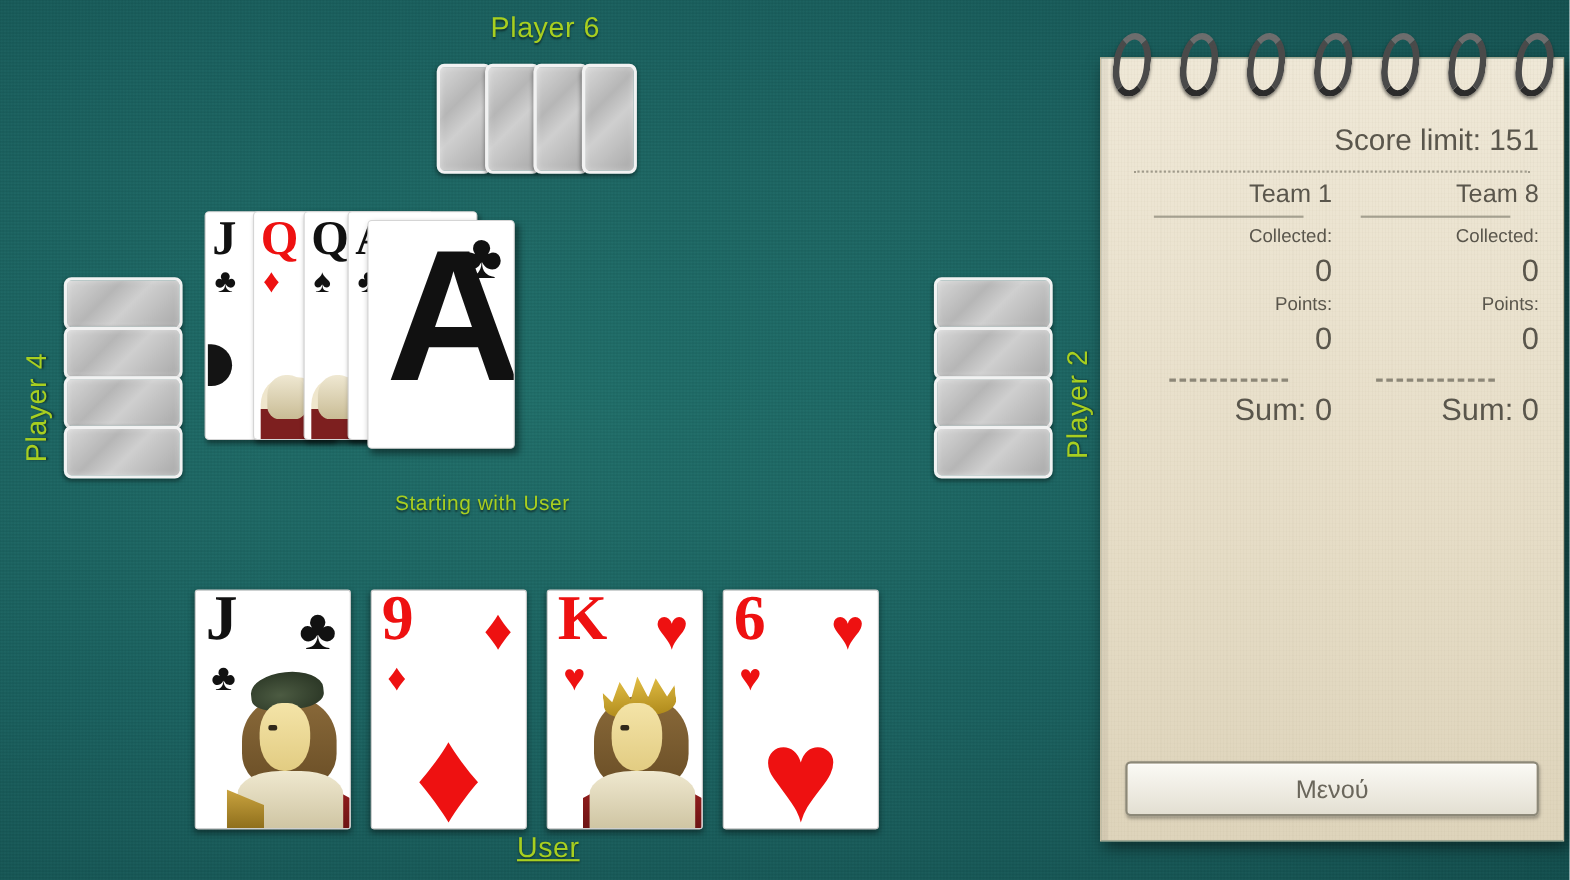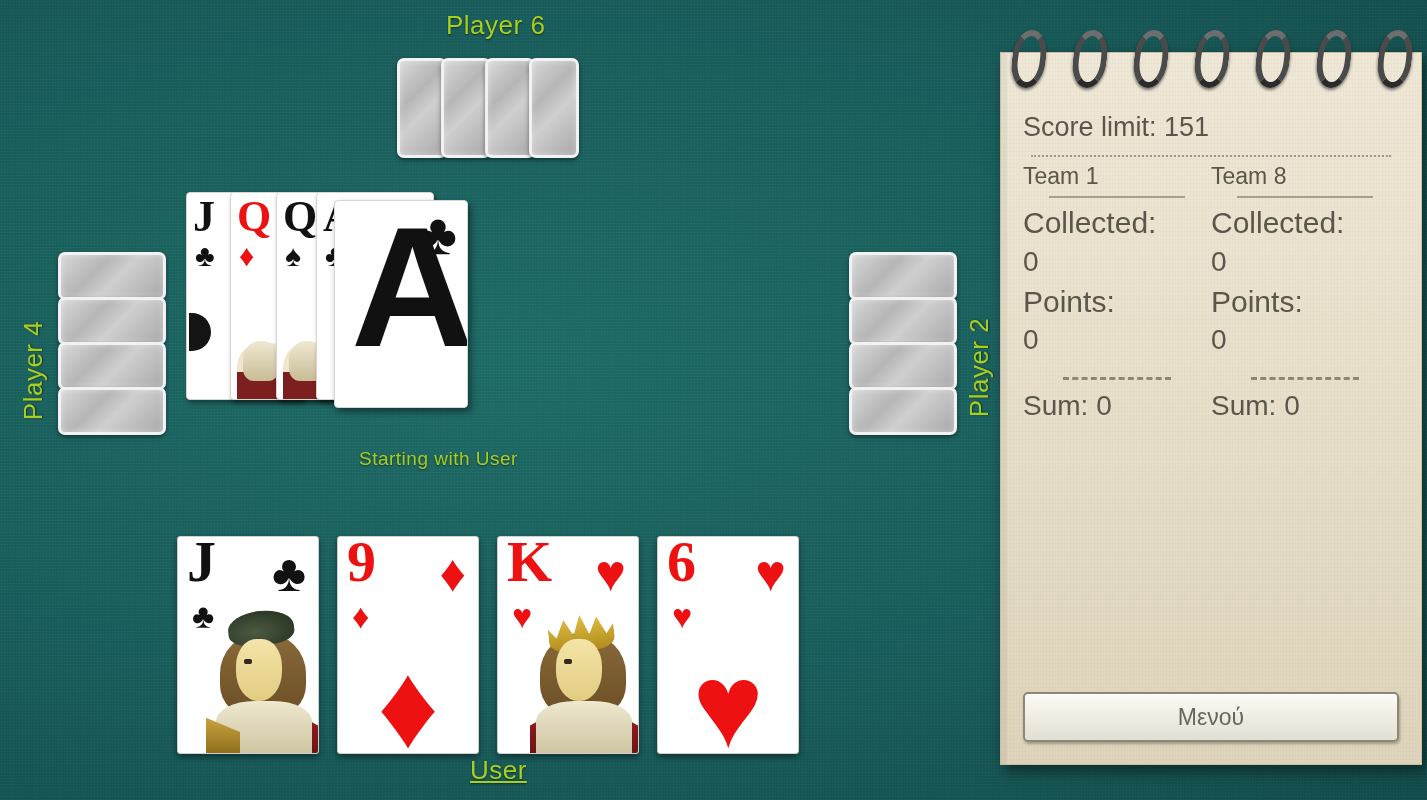--- a/index.html
+++ b/index.html
@@ -259,37 +259,37 @@
     border-bottom-color: #2b2b2b;
     border-top-color: #6d6d6d;
     background: transparent;
     box-shadow: 0 2px 3px rgba(0,0,0,.5);
     transform: skewX(-6deg);
   }
   #pad-body {
     position: absolute; inset: 0;
     padding: 56px 22px 0 22px;
     color: #5a564c;
-    text-align: left;
+    text-align: right;
   }
   .pad-line { font-size: 27px; line-height: 1.35; white-space: nowrap; }
   .hr-full {
     margin: 10px 8px 6px 8px;
     border-top: 2px dotted #8e897a;
     opacity: .8;
   }
   #teams { display: flex; }
   .team-col { flex: 1 1 50%; }
   .team-name { font-size: 23px; }
   .hr-col {
     margin: 6px 26px 6px 26px;
     border-top: 2px solid #8e897a;
     opacity: .75;
   }
-  .cell-label { font-size: 30px; line-height: 1.25; }
+  .cell-label { font-size: 17px; line-height: 1.25; }
   .cell-value { font-size: 28px; line-height: 1.45; }
   .hr-dash {
     margin: 16px 40px 4px 40px;
     border-top: 3px dashed #7d786a;
     opacity: .85;
   }
   .sum { font-size: 28px; padding-top: 6px; }
 
   
   #pad-buttons {

